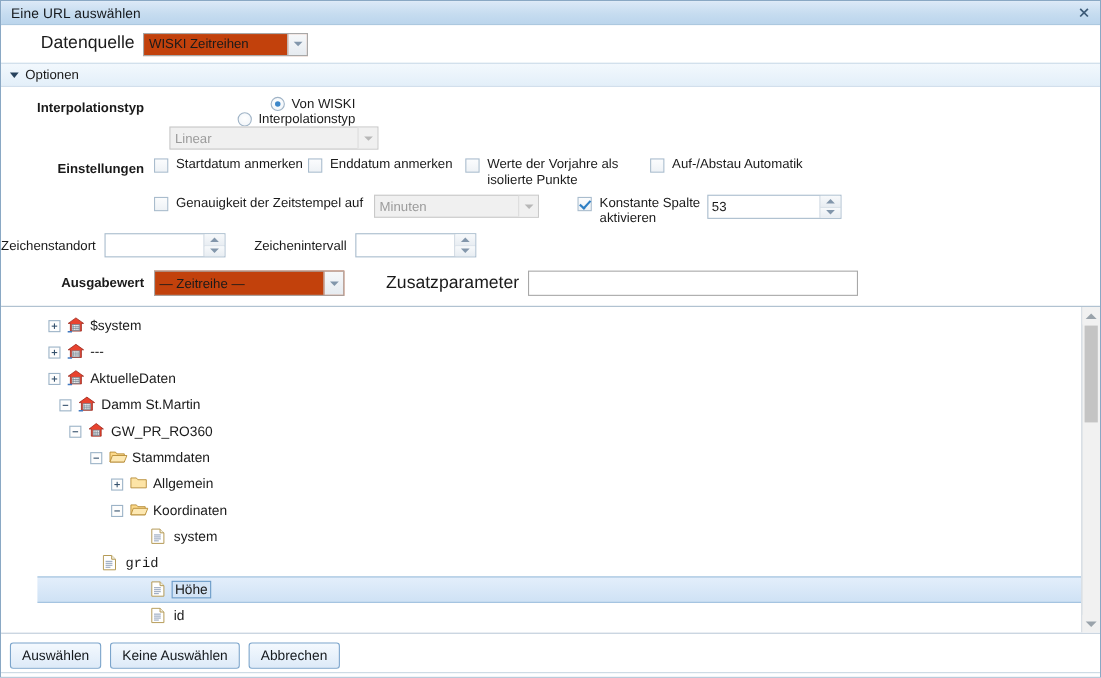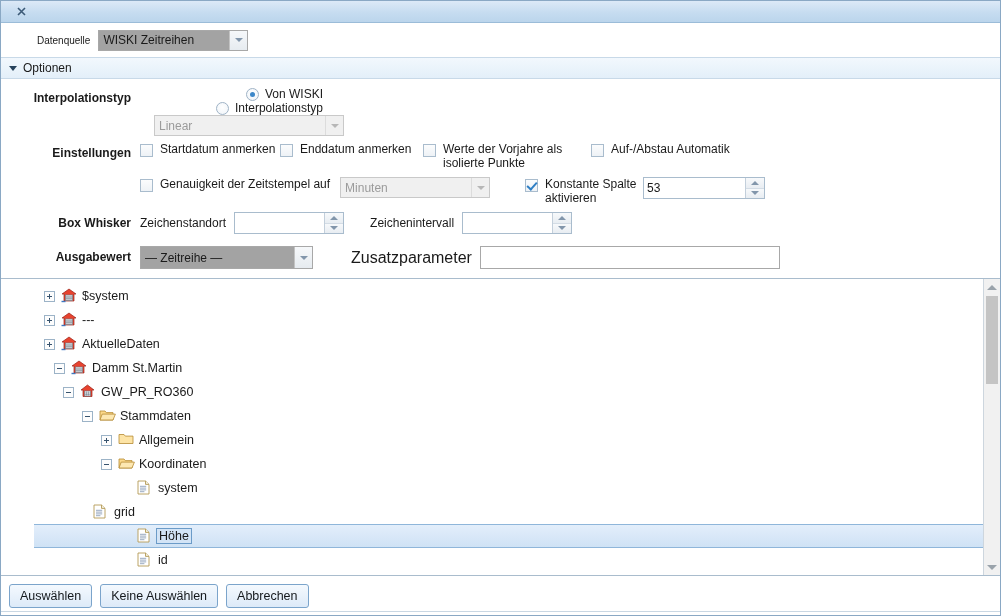--- a/index.html
+++ b/index.html
@@ -49,32 +49,32 @@
   
   .ds-row {
     flex: 0 0 34px;
     display: flex;
     align-items: center;
     background: #ffffff;
     padding-left: 36px;
     box-sizing: border-box;
   }
   .ds-row .lbl {
-    font-size: 10px;
+    font-size: 16px;
     color: #1a1a1a;
     margin-right: 8px;
   }
   
   .combo {
     position: relative;
     display: inline-flex;
     align-items: stretch;
     height: 21px;
     border: 1px solid #a8a8a8;
-    background: #a3a3a3;
+    background: #c2410c;
     box-sizing: border-box;
   }
   .combo .val {
     flex: 1 1 auto;
     display: flex; align-items: center;
     padding: 0 4px;
     font-size: 12px;
     white-space: nowrap;
     overflow: hidden;
   }
@@ -342,20 +342,21 @@
     background: #ffffff;
     border-top: 1px solid #c9d7e3;
   }
 </style>
 </head>
 <body>
 
 <div class="window">
 
   <div class="titlebar">
+    <div class="title">Eine URL auswählen</div>
     <div class="close-btn">
       <svg width="9" height="9" viewBox="0 0 9 9">
         <path d="M1 1 L8 8 M8 1 L1 8" stroke="#3c5a77" stroke-width="1.6" fill="none"></path>
       </svg>
     </div>
   </div>
 
   <div class="ds-row">
     <span class="lbl">Datenquelle</span>
     <div class="combo" style="width:150px">
@@ -440,21 +441,20 @@
               </span>
             <span class="sbtn dn">
                 <i></i>
               </span>
           </span>
         </div>
       </div>
     </div>
 
     <div class="frow" style="margin-top:7px">
-      <div class="rowlabel">Box Whisker</div>
       <div style="display:flex;align-items:center;">
         <span style="font-size:12px;margin-right:8px">Zeichenstandort</span>
         <div class="spinner" style="width:110px">
           <span class="sval"></span>
           <span class="sbtns">
             <span class="sbtn up">
                 <i></i>
               </span>
             <span class="sbtn dn">
                 <i></i>
@@ -570,21 +570,21 @@
         </div>
         <div class="tnode" style="padding-left: 86px;">
           <span class="toggle none"></span>
           <span class="ticon"><svg width="13" height="15" viewBox="0 0 13 15">
               <path d="M1 1 h7.5 L12 4.4 V14 H1 Z" fill="#ffffff" stroke="#b49a55" stroke-width=".9"></path>
               <path d="M8.5 1 V4.4 H12" fill="#f2efe0" stroke="#b49a55" stroke-width=".9"></path>
               <path d="M3 6.3 h6.2 M3 8.1 h6.2 M3 9.9 h6.2 M3 11.7 h4.4" stroke="#7f93b0" stroke-width=".8"></path>
             </svg></span>
           <span class="tlabel">system</span>
         </div>
-        <div class="tnode" style="padding-left: 42px;">
+        <div class="tnode" style="padding-left: 42px; font-family: Liberation Mono, monospace;">
           <span class="toggle none"></span>
           <span class="ticon"><svg width="13" height="15" viewBox="0 0 13 15">
               <path d="M1 1 h7.5 L12 4.4 V14 H1 Z" fill="#ffffff" stroke="#b49a55" stroke-width=".9"></path>
               <path d="M8.5 1 V4.4 H12" fill="#f2efe0" stroke="#b49a55" stroke-width=".9"></path>
               <path d="M3 6.3 h6.2 M3 8.1 h6.2 M3 9.9 h6.2 M3 11.7 h4.4" stroke="#7f93b0" stroke-width=".8"></path>
             </svg></span>
           <span class="tlabel">grid</span>
         </div>
         <div class="tnode selected" style="padding-left: 86px;">
           <span class="toggle none"></span>

